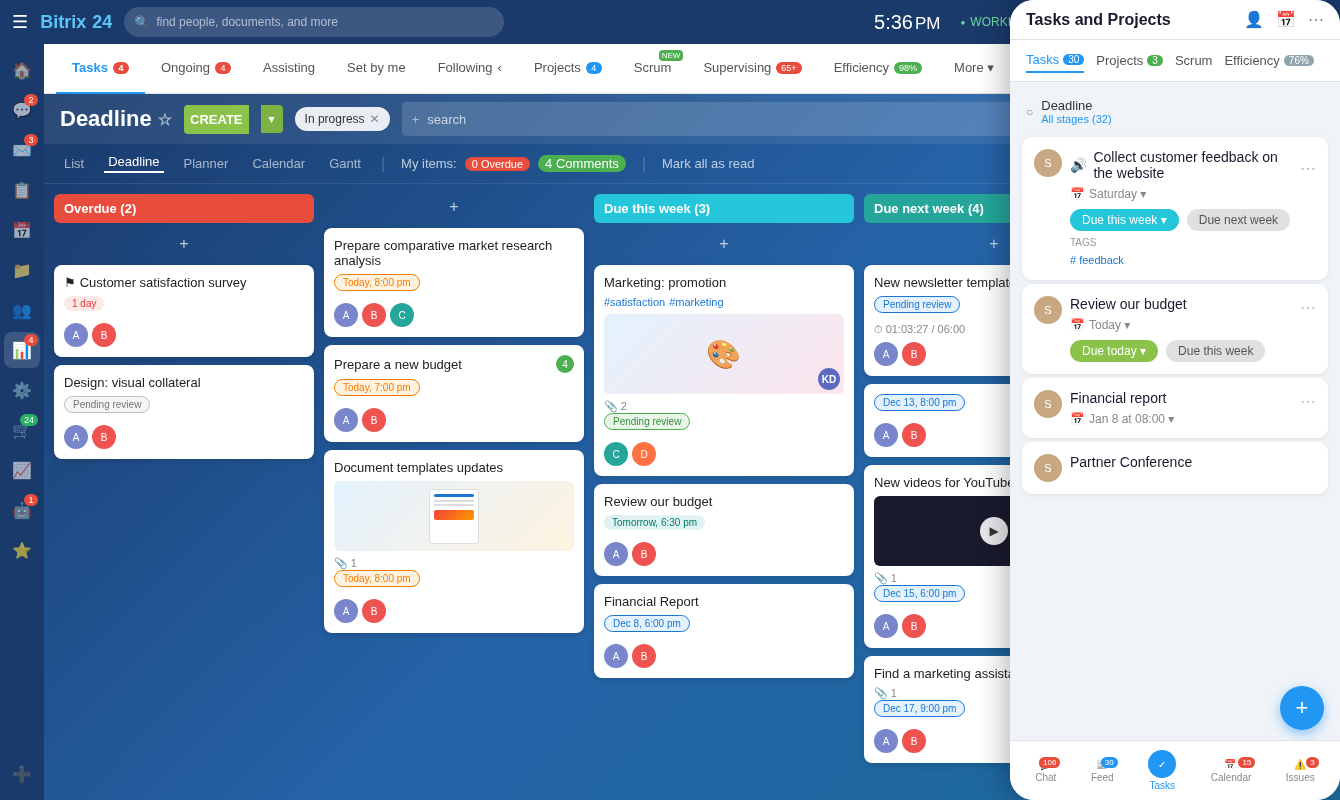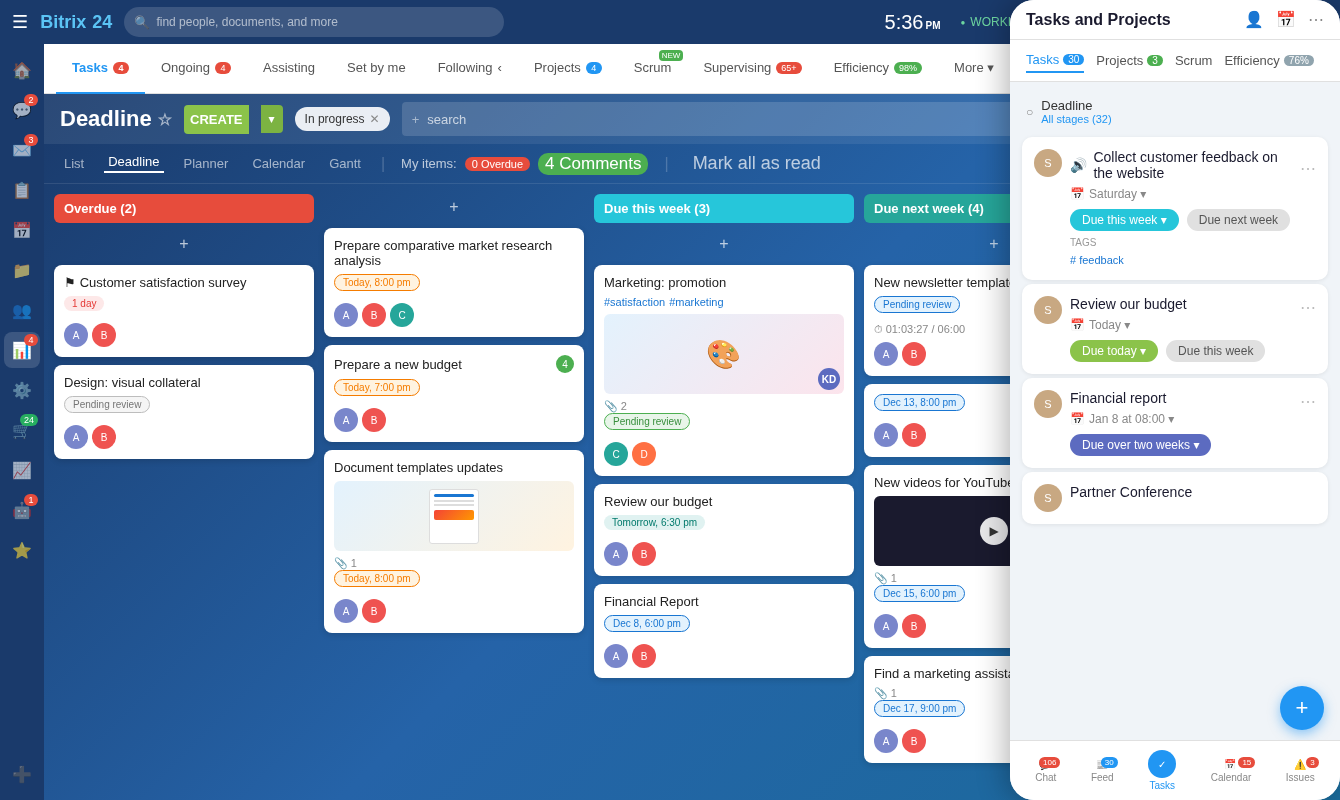--- a/index.html
+++ b/index.html
@@ -18,21 +18,21 @@
     }
     .nav-logo {
       display: flex; align-items: center; gap: 6px; color: #fff; font-weight: bold; font-size: 18px; white-space: nowrap;
     }
     .nav-logo span { color: #5bc4f5; }
     .nav-search {
       flex: 1; max-width: 380px; background: rgba(255,255,255,0.15); border-radius: 20px; height: 30px;
       display: flex; align-items: center; padding: 0 10px; gap: 6px; color: rgba(255,255,255,0.6); font-size: 13px;
     }
     .nav-clock { color: #fff; font-size: 20px; font-weight: 300; margin-left: auto; display: flex; align-items: baseline; gap: 2px; }
-    .nav-clock .ampm { font-size: 10px; font-weight: bold; }
+    .nav-clock .ampm { font-size: 17px; }
     .nav-working { display: flex; align-items: center; gap: 5px; color: #6dd5a0; font-size: 12px; margin-left: 8px; }
     .nav-working::before { content: '●'; font-size: 8px; }
     .nav-user { display: flex; align-items: center; gap: 8px; color: #fff; font-size: 13px; margin-left: 16px; }
     .nav-avatar { width: 32px; height: 32px; border-radius: 50%; background: #c8a882; display: flex; align-items: center; justify-content: center; font-size: 12px; color: #fff; overflow: hidden; }
     .nav-plan { background: #2a5298; border-radius: 16px; padding: 4px 10px; color: #5bc4f5; font-size: 12px; display: flex; align-items: center; gap: 4px; }
 
     
     .left-sidebar {
       position: absolute; left: 0; top: 44px; width: 44px; height: 756px;
       background: #1a3a6b; display: flex; flex-direction: column; align-items: center; padding: 8px 0; gap: 4px; z-index: 10;
@@ -102,22 +102,22 @@
     
     .sub-toolbar {
       height: 40px; display: flex; align-items: center; padding: 0 16px; gap: 16px;
       border-bottom: 1px solid rgba(255,255,255,0.1);
     }
     .sub-tab { color: rgba(255,255,255,0.6); font-size: 13px; cursor: pointer; padding: 0 4px; }
     .sub-tab.active { color: #fff; border-bottom: 2px solid #fff; padding-bottom: 2px; }
     .sub-tab-sep { color: rgba(255,255,255,0.2); }
     .my-items { display: flex; align-items: center; gap: 8px; color: rgba(255,255,255,0.7); font-size: 13px; }
     .overdue-badge { background: #e74c3c; color: #fff; border-radius: 10px; padding: 1px 7px; font-size: 11px; }
-    .comments-badge { background: #4caf50; color: #fff; border-radius: 10px; padding: 1px 7px; font-size: 17px; text-align: right; }
-    .mark-all { color: rgba(255,255,255,0.7); font-size: 18px; cursor: pointer; margin-left: 8px; }
+    .comments-badge { background: #4caf50; color: #fff; border-radius: 10px; padding: 1px 7px; font-size: 13px; text-align: right; }
+    .mark-all { color: rgba(255,255,255,0.7); font-size: 13px; cursor: pointer; }
 
     
     .board {
       display: flex; gap: 10px; padding: 10px; overflow-x: auto; height: calc(100% - 90px);
     }
     .column {
       min-width: 260px; max-width: 260px; display: flex; flex-direction: column; gap: 8px;
     }
     .col-header {
       border-radius: 6px; padding: 7px 10px; font-size: 13px; font-weight: 600; color: #fff;
@@ -642,23 +642,20 @@
       <div style="display:flex;align-items:flex-start;">
         <div class="mobile-task-avatar">S</div>
         <div style="flex:1;">
           <div style="display:flex;align-items:center;justify-content:space-between;">
             <div class="mobile-task-title">Financial report</div>
             <span class="mobile-task-dots">⋯</span>
           </div>
           <div class="mobile-task-date">
             <span>📅</span> Jan 8 at 08:00 ▾
           </div>
-          <div class="mobile-due-row">
-            <span class="mobile-due-badge due-two-weeks">Due over two weeks ▾</span>
-          </div>
         </div>
       </div>
     </div>
 
     <div class="mobile-task-item">
       <div style="display:flex;align-items:flex-start;">
         <div class="mobile-task-avatar">S</div>
         <div style="flex:1;">
           <div class="mobile-task-title">Partner Conference</div>
         </div>

